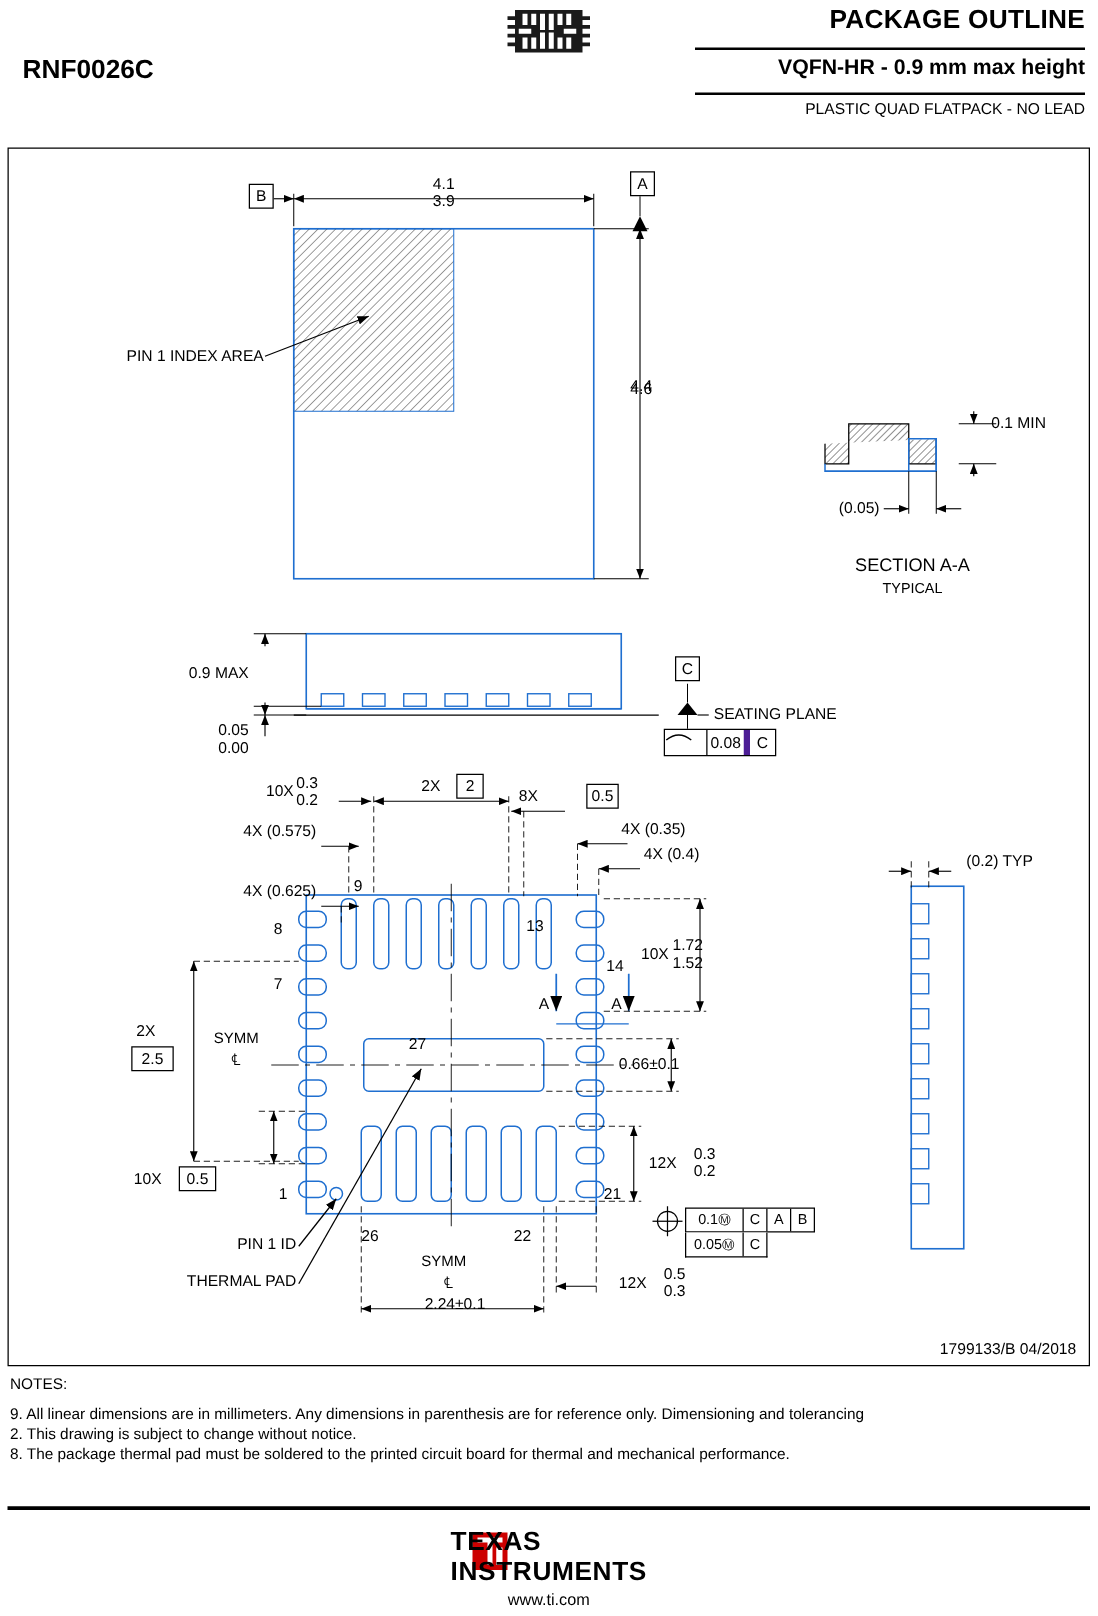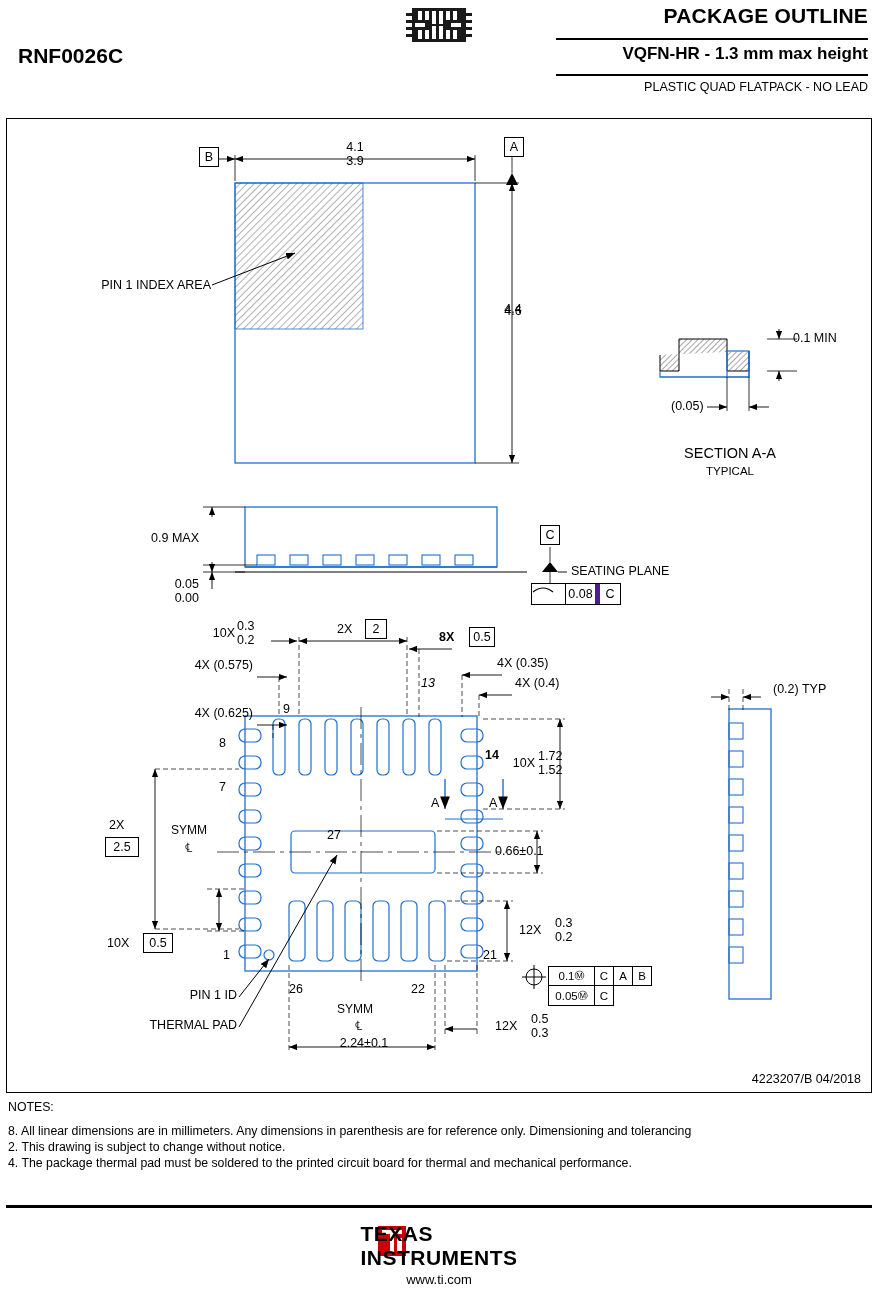--- a/index.html
+++ b/index.html
@@ -97,21 +97,21 @@
         <rect x="2" y="30" width="7" height="3"></rect>
         <rect x="61" y="9" width="7" height="3"></rect>
         <rect x="61" y="16" width="7" height="3"></rect>
         <rect x="61" y="23" width="7" height="3"></rect>
         <rect x="61" y="30" width="7" height="3"></rect>
       </g>
     </svg>
     <div class="hdr-title">PACKAGE OUTLINE</div>
     <div class="hdr-rule1"></div>
     <div class="hdr-part">RNF0026C</div>
-    <div class="hdr-sub">VQFN-HR - 1.3 mm max height</div>
+    <div class="hdr-sub">VQFN-HR - 0.9 mm max height</div>
     <div class="hdr-rule2"></div>
     <div class="hdr-plastic">PLASTIC QUAD FLATPACK - NO LEAD</div>
   </div>
 
   <div class="frame">
 
     <svg width="866" height="975" viewBox="0 0 866 975">
       <defs>
         <marker id="ah" markerWidth="9" markerHeight="7" refX="9" refY="3.5" orient="auto">
           <polygon points="0,0 9,3.5 0,7" fill="#000"></polygon>
@@ -350,21 +350,21 @@
       <div style="flex:1; display:flex; align-items:center; justify-content:center; font-size:12.5px;">C</div>
     </div>
 
     <div class="lbl r" style="left:196px; top:508px; width:32px;">10X</div>
     <div class="lbl" style="left:230px; top:501px;">0.3</div>
     <div class="lbl" style="left:230px; top:515px;">0.2</div>
 
     <div class="lbl" style="left:330px; top:504px;">2X</div>
     <div class="box-ltr" style="left:358px; top:500px; width:22px; height:20px;">2</div>
 
-    <div class="lbl" style="left:432px; top:512px;font-weight:bold;">8X</div>
+    <div class="lbl" style="left:408px; top:512px;">8X</div>
     <div class="box-ltr" style="left:462px; top:508px; width:26px; height:20px;">0.5</div>
 
     <div class="lbl" style="left:490px; top:538px;">4X (0.35)</div>
     <div class="lbl" style="left:508px; top:558px;">4X (0.4)</div>
     <div class="lbl r" style="left:28px; top:540px; width:218px;">4X (0.575)</div>
     <div class="lbl r" style="left:28px; top:588px; width:218px;">4X (0.625)</div>
 
     <div class="lbl r" style="left:496px; top:638px; width:32px;">10X</div>
     <div class="lbl" style="left:531px; top:631px;">1.72</div>
     <div class="lbl" style="left:531px; top:645px;">1.52</div>
@@ -388,22 +388,22 @@
 
     <div class="lbl" style="left:164px; top:705px; font-size:12px;">SYMM</div>
     <div class="lbl" style="left:178px; top:722px; font-size:13px;">℄</div>
     <div class="lbl" style="left:330px; top:884px; font-size:12px;">SYMM</div>
     <div class="lbl" style="left:348px; top:900px; font-size:13px;">℄</div>
 
     <div class="lbl r" style="left:60px; top:870px; width:170px;">PIN 1 ID</div>
     <div class="lbl r" style="left:40px; top:900px; width:190px;">THERMAL PAD</div>
 
     <div class="lbl" style="left:276px; top:584px;">9</div>
-    <div class="lbl" style="left:414px; top:558px;font-style:italic;">13</div>
-    <div class="lbl" style="left:478px; top:630px;font-weight:bold;">14</div>
+    <div class="lbl" style="left:414px; top:616px;">13</div>
+    <div class="lbl" style="left:478px; top:648px;">14</div>
     <div class="lbl" style="left:212px; top:618px;">8</div>
     <div class="lbl" style="left:212px; top:662px;">7</div>
     <div class="lbl" style="left:216px; top:830px;">1</div>
     <div class="lbl" style="left:282px; top:864px;">26</div>
     <div class="lbl" style="left:404px; top:864px;">22</div>
     <div class="lbl" style="left:476px; top:830px;">21</div>
     <div class="lbl" style="left:320px; top:710px;">27</div>
     <div class="lbl" style="left:424px; top:678px; font-size:12.5px;">A</div>
     <div class="lbl" style="left:482px; top:678px; font-size:12.5px;">A</div>
 
@@ -419,28 +419,28 @@
     <div style="position:absolute; left:541px; top:867px; width:66px; height:20px; border:1px solid #000; border-top:none; display:flex; background:#fff;">
       <div style="width:46px; border-right:1px solid #000; display:flex; align-items:center; justify-content:center; font-size:11.5px;">
           <span>0.05</span>
           <span style="font-size:10px;">Ⓜ</span>
         </div>
       <div style="flex:1; display:flex; align-items:center; justify-content:center; font-size:11.5px;">C</div>
     </div>
 
     <div class="lbl" style="left:766px; top:564px;">(0.2) TYP</div>
 
-    <div class="docid">4223207/B   04/2018</div>
+    <div class="docid">1799133/B   04/2018</div>
   </div>
 
   <div class="notes">
     <div class="nhead">NOTES:</div>
-    <div class="nitem">8. All linear dimensions are in millimeters. Any dimensions in parenthesis are for reference only. Dimensioning and tolerancing</div>
+    <div class="nitem">9. All linear dimensions are in millimeters. Any dimensions in parenthesis are for reference only. Dimensioning and tolerancing</div>
     <div class="nitem">2. This drawing is subject to change without notice.</div>
-    <div class="nitem">4. The package thermal pad must be soldered to the printed circuit board for thermal and mechanical performance.</div>
+    <div class="nitem">8. The package thermal pad must be soldered to the printed circuit board for thermal and mechanical performance.</div>
   </div>
 
   <div class="foot-rule"></div>
   <svg class="ti-logo" viewBox="0 0 28 30">
     <rect x="0" y="0" width="28" height="30" fill="#cc0000"></rect>
     <polygon points="4,4 24,4 24,8 16,8 16,26 12,26 12,8 4,8" fill="#ffffff"></polygon>
     <rect x="19" y="12" width="5" height="14" fill="#ffffff"></rect>
   </svg>
   <div class="ti">
     <div class="ti-name">

